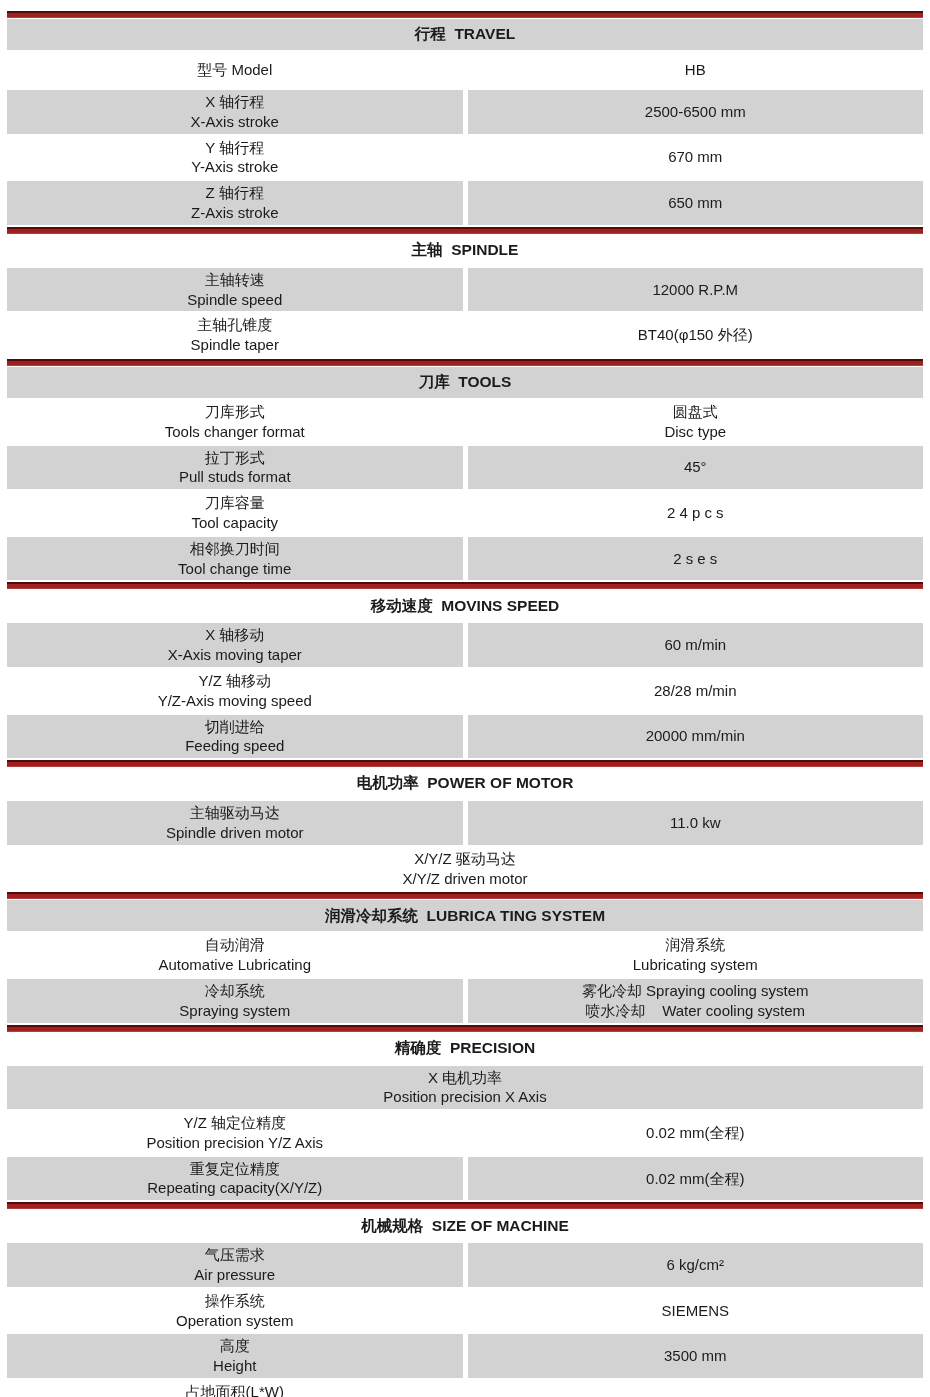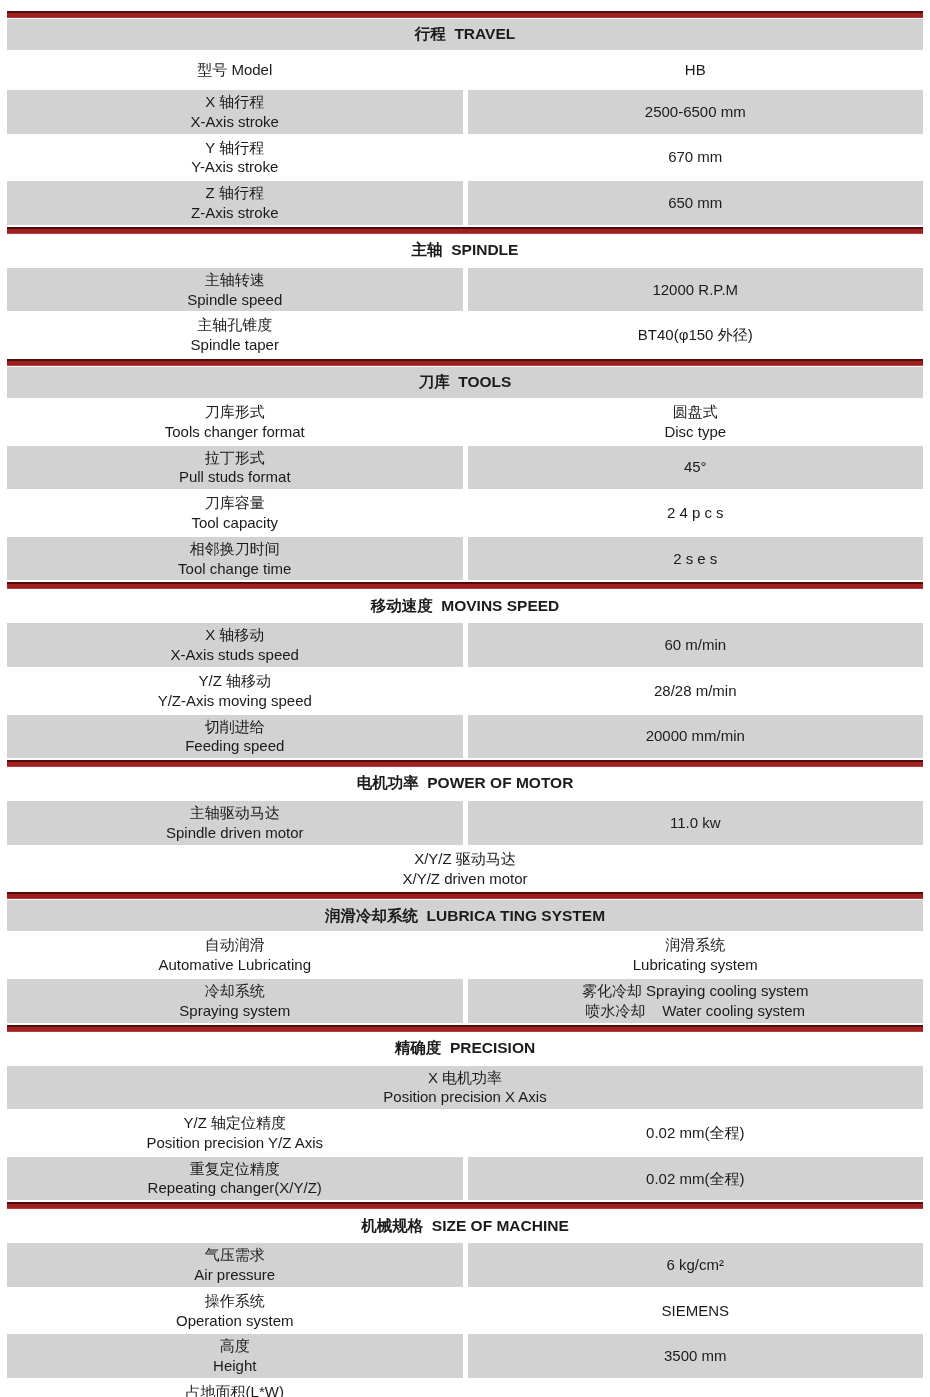--- a/index.html
+++ b/index.html
@@ -104,21 +104,21 @@
     <div class="cell">2 s e s</div>
   </div>
 
   <div class="redline"></div>
 
   <div class="row">
     <div class="cell hd">移动速度&nbsp; MOVINS SPEED</div>
   </div>
   <div class="row g">
     <div class="cell">X 轴移动
-X-Axis studs speed</div>
+X-Axis moving taper</div>
     <div class="cell">60 m/min</div>
   </div>
   <div class="row">
     <div class="cell">Y/Z 轴移动
 Y/Z-Axis moving speed</div>
     <div class="cell">28/28 m/min</div>
   </div>
   <div class="row g">
     <div class="cell">切削进给
 Feeding speed</div>
@@ -167,21 +167,21 @@
     <div class="cell">X 电机功率
 Position precision X Axis</div>
   </div>
   <div class="row">
     <div class="cell">Y/Z 轴定位精度
 Position precision Y/Z Axis</div>
     <div class="cell">0.02 mm(全程)</div>
   </div>
   <div class="row g">
     <div class="cell">重复定位精度
-Repeating changer(X/Y/Z)</div>
+Repeating capacity(X/Y/Z)</div>
     <div class="cell">0.02 mm(全程)</div>
   </div>
 
   <div class="redline"></div>
 
   <div class="row">
     <div class="cell hd">机械规格&nbsp; SIZE OF MACHINE</div>
   </div>
   <div class="row g">
     <div class="cell">气压需求

